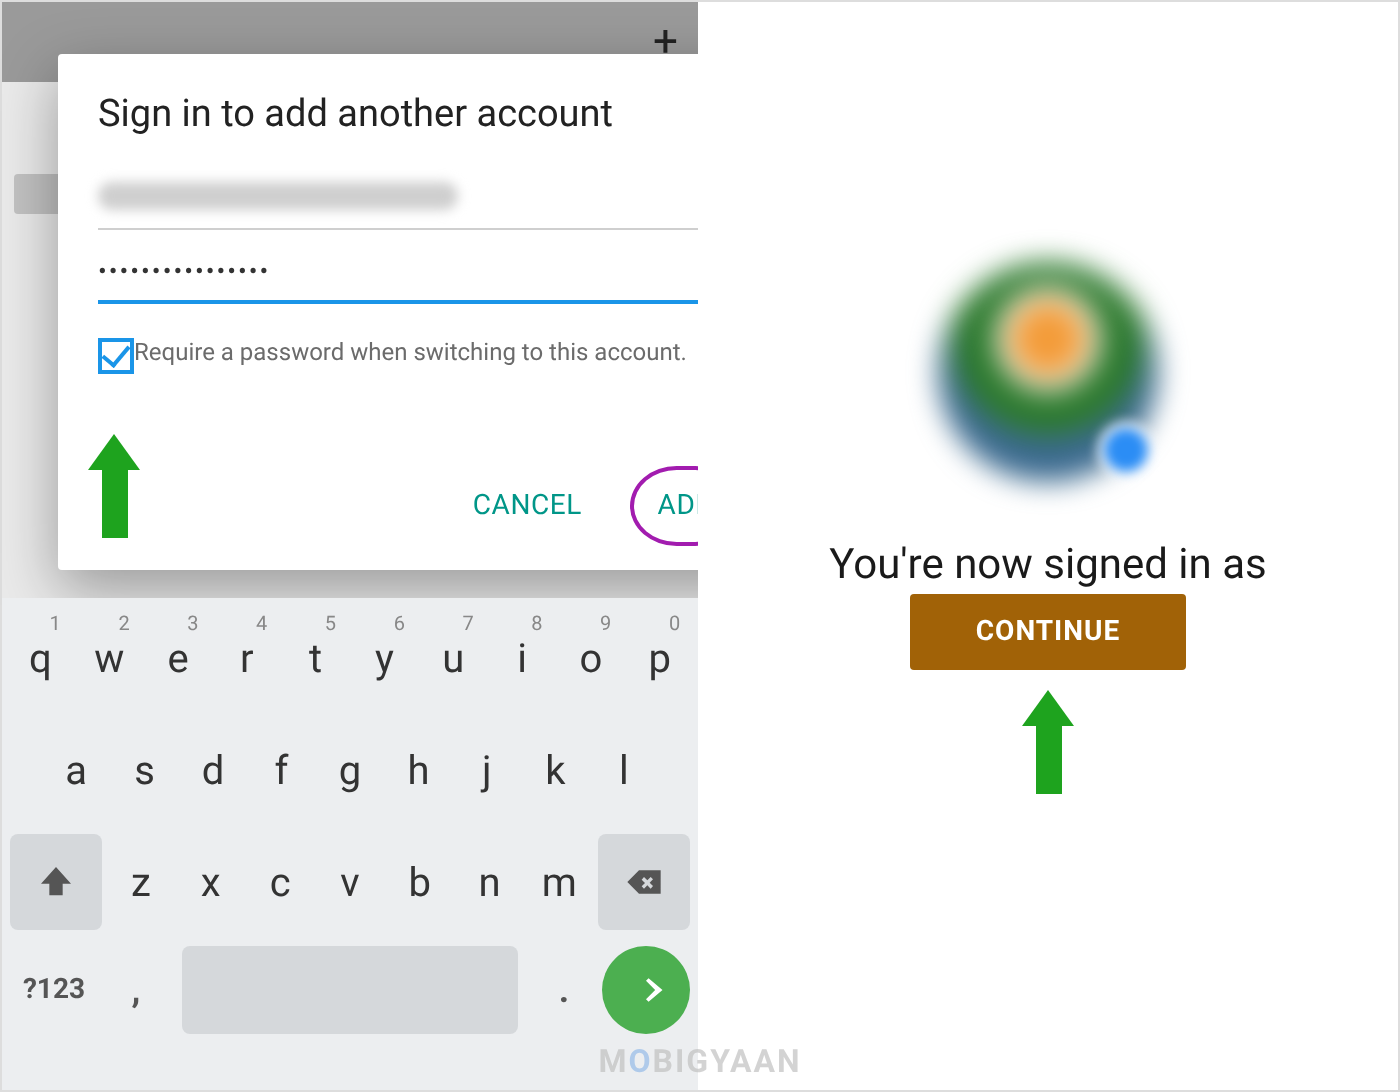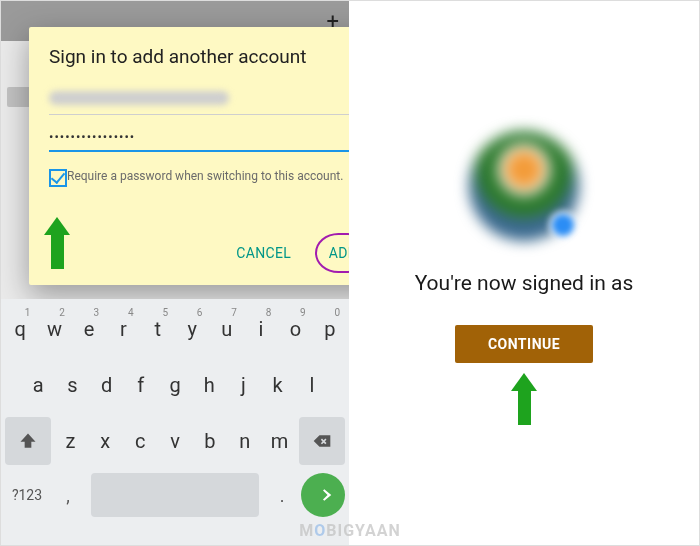--- a/index.html
+++ b/index.html
@@ -53,21 +53,21 @@
     background: #777;
     opacity: 0.35;
     border-radius: 2px;
   }
   .dialog {
     position: absolute;
     left: 28px;
     top: 26px;
     width: 358px;
     height: 258px;
-    background: #fef9c3;
+    background: #ffffff;
     box-shadow: 0 10px 30px rgba(0,0,0,0.35);
     border-radius: 2px;
     padding: 18px 20px 12px 20px;
   }
   .dialog-title {
     font-size: 19px;
     color: #222;
     line-height: 1.25;
     margin-bottom: 22px;
     font-weight: 400;
@@ -207,20 +207,21 @@
     background: #4caf50;
     display: flex; align-items: center; justify-content: center;
     flex-shrink: 0;
   }
   .go-btn svg { width: 22px; height: 22px; fill: #fff; }
   .sym-key {
     width: 44px; height: 44px;
     display: flex; align-items: center; justify-content: center;
     font-size: 14px; color: #555;
     background: transparent;
+    font-weight: bold;
   }
   
   .avatar-wrap {
     position: relative;
     width: 110px; height: 110px;
     margin-bottom: 28px;
   }
   .avatar {
     width: 110px; height: 110px;
     border-radius: 50%;
@@ -234,21 +235,20 @@
     border-radius: 50%;
     background: #2b8df5;
     border: 3px solid #fff;
     filter: blur(3px);
   }
   .signed-in-text {
     text-align: center;
     font-size: 21px;
     color: #1a1a1a;
     line-height: 1.35;
-    margin-bottom: 28px;
     padding: 0 26px;
   }
   .continue-btn {
     background: #a16207;
     color: #fff;
     font-size: 14px;
     font-weight: 700;
     letter-spacing: 0.5px;
     padding: 11px 33px;
     border-radius: 2px;

